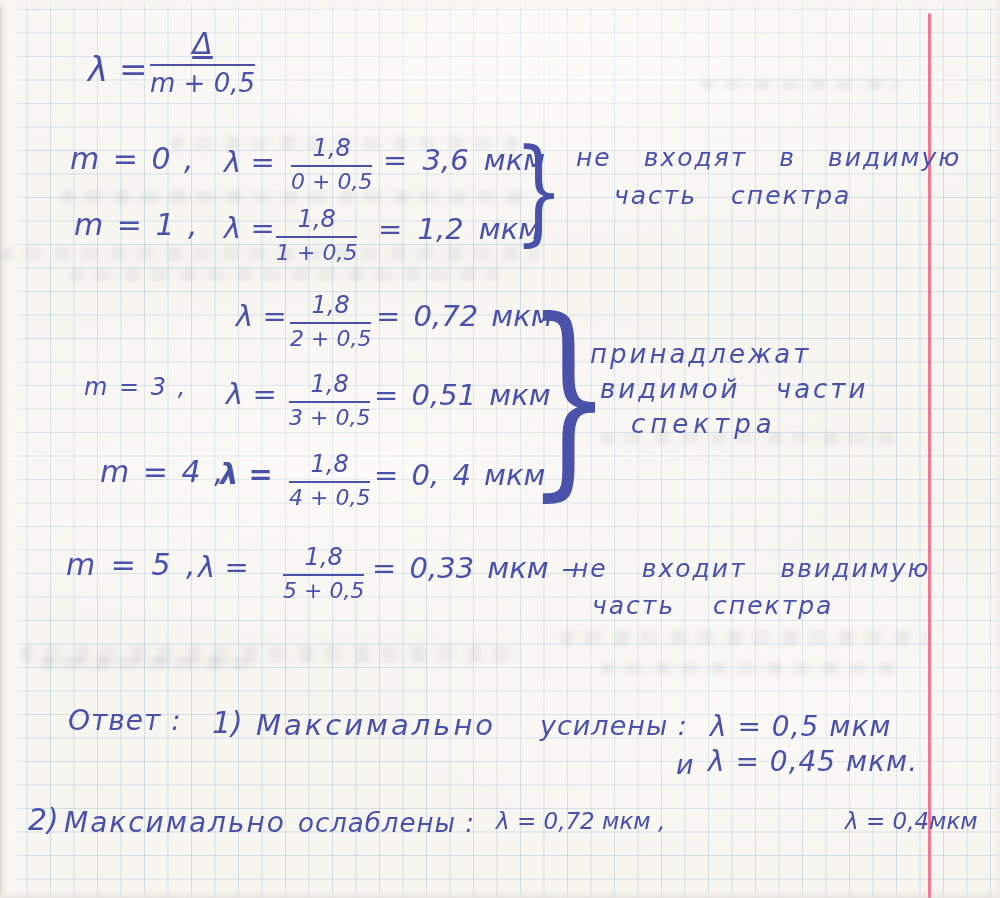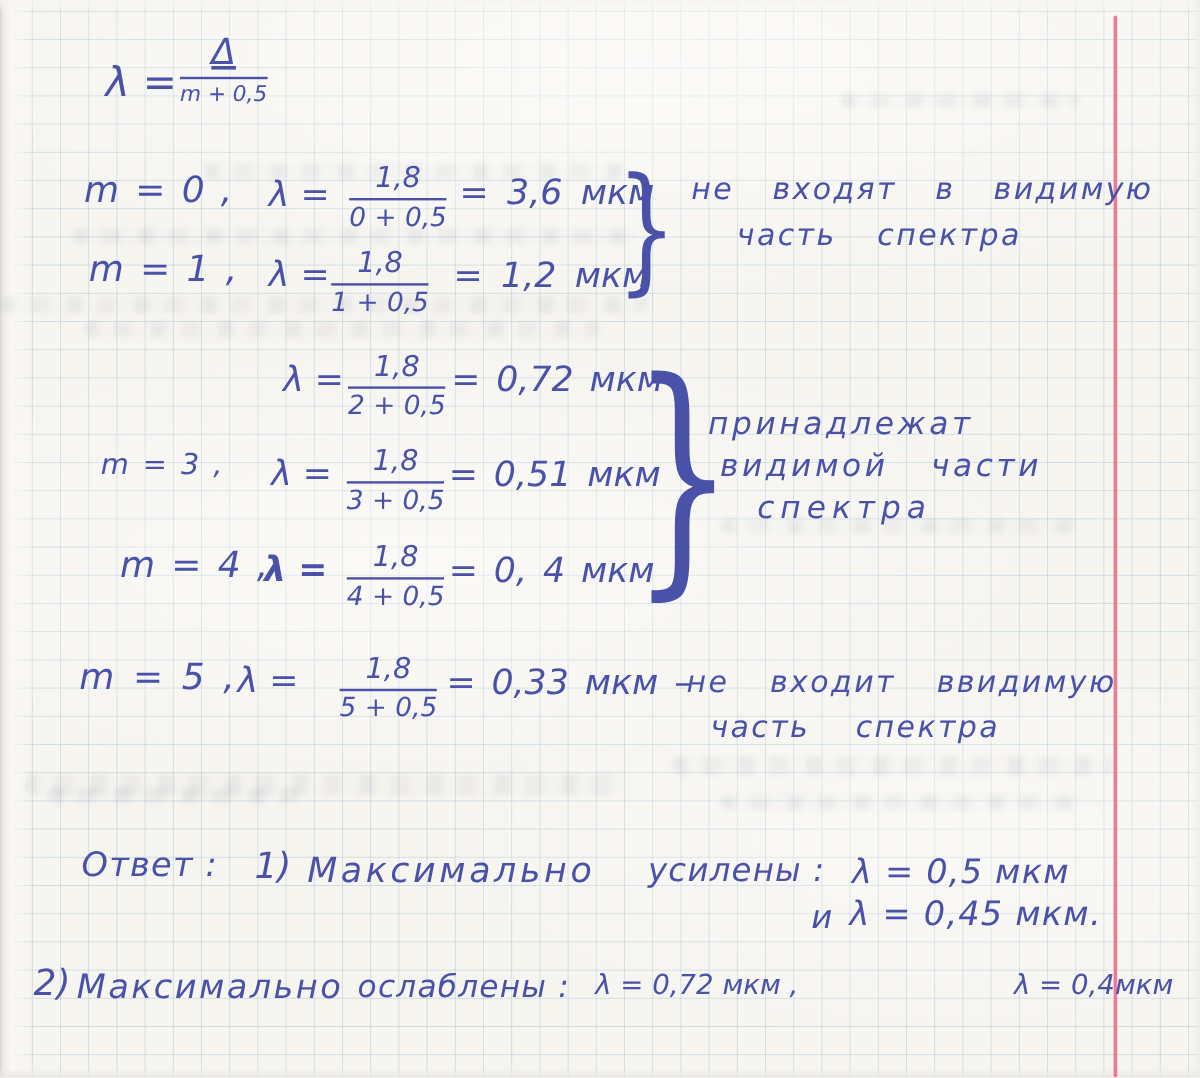--- a/index.html
+++ b/index.html
@@ -57,21 +57,21 @@
     color:var(--ink,#4a51a8);
     font-family:"DejaVu Sans", sans-serif;
     font-style:italic;
     white-space:nowrap;
     line-height:1.15;
   }
   .frac { position:absolute; z-index:3; text-align:center; color:var(--ink,#4a51a8); font-style:italic; }
   .frac .fnum { display:block; border-bottom:2.5px solid var(--ink,#4a51a8); padding:0 9px 3px; }
   .frac .fden { display:block; padding-top:2px; }
   .frac-main .fnum { font-size:30px; }
-  .frac-main .fden { font-size:18px; }
+  .frac-main .fden { font-size:26px; }
   .frac-case .fnum { font-size:24px;text-align:center; }
   .frac-case .fden { font-size:22px; }
   .u { text-decoration:underline; }
   .brace {
     position:absolute; z-index:3; color:var(--ink,#4a51a8);
     font-family:"DejaVu Serif", serif; line-height:1;
     transform-origin:top left; font-style:normal;
   }
   .bold { font-weight:bold; }
 </style>

